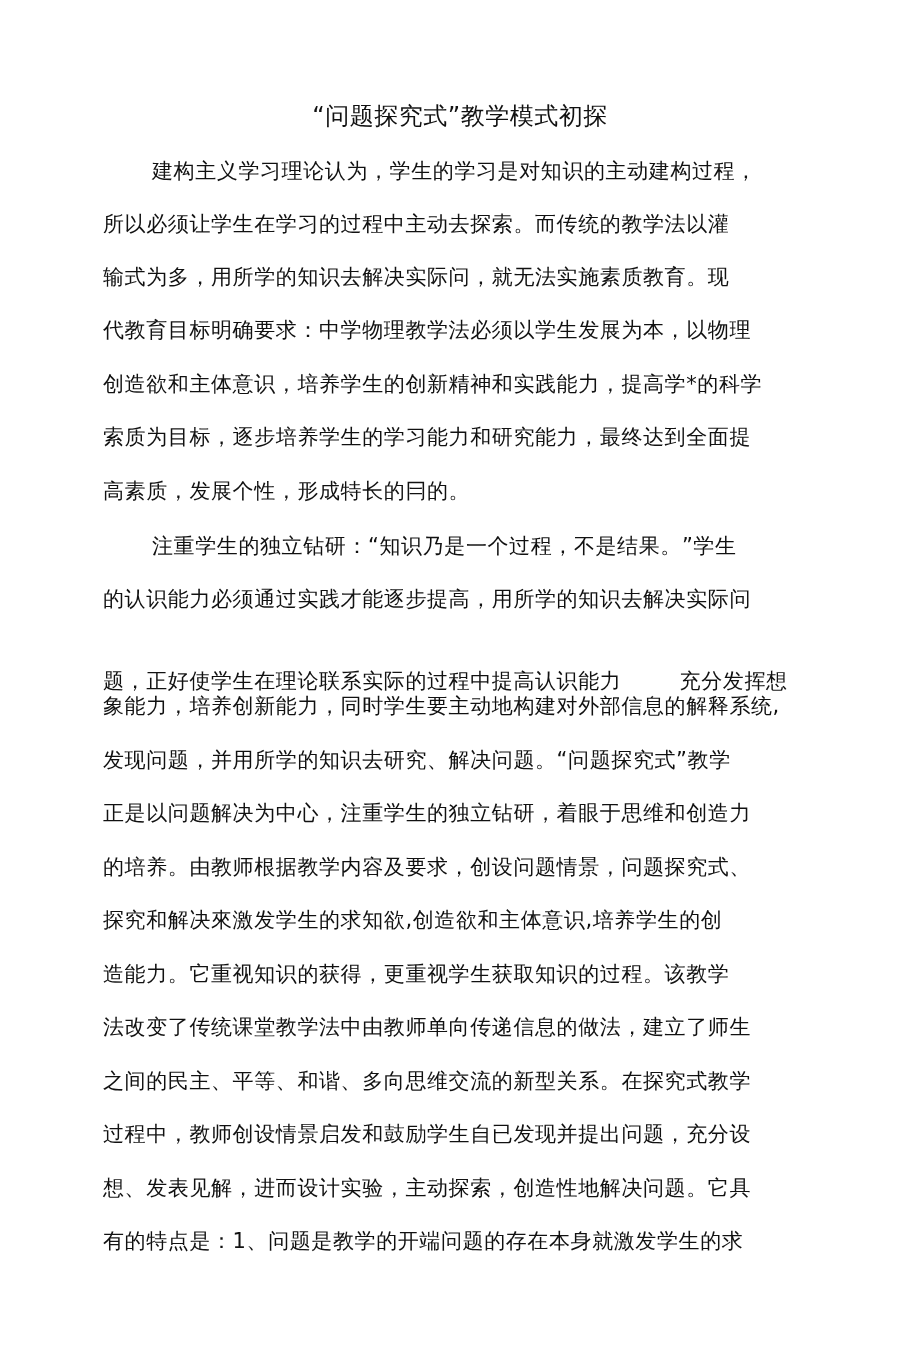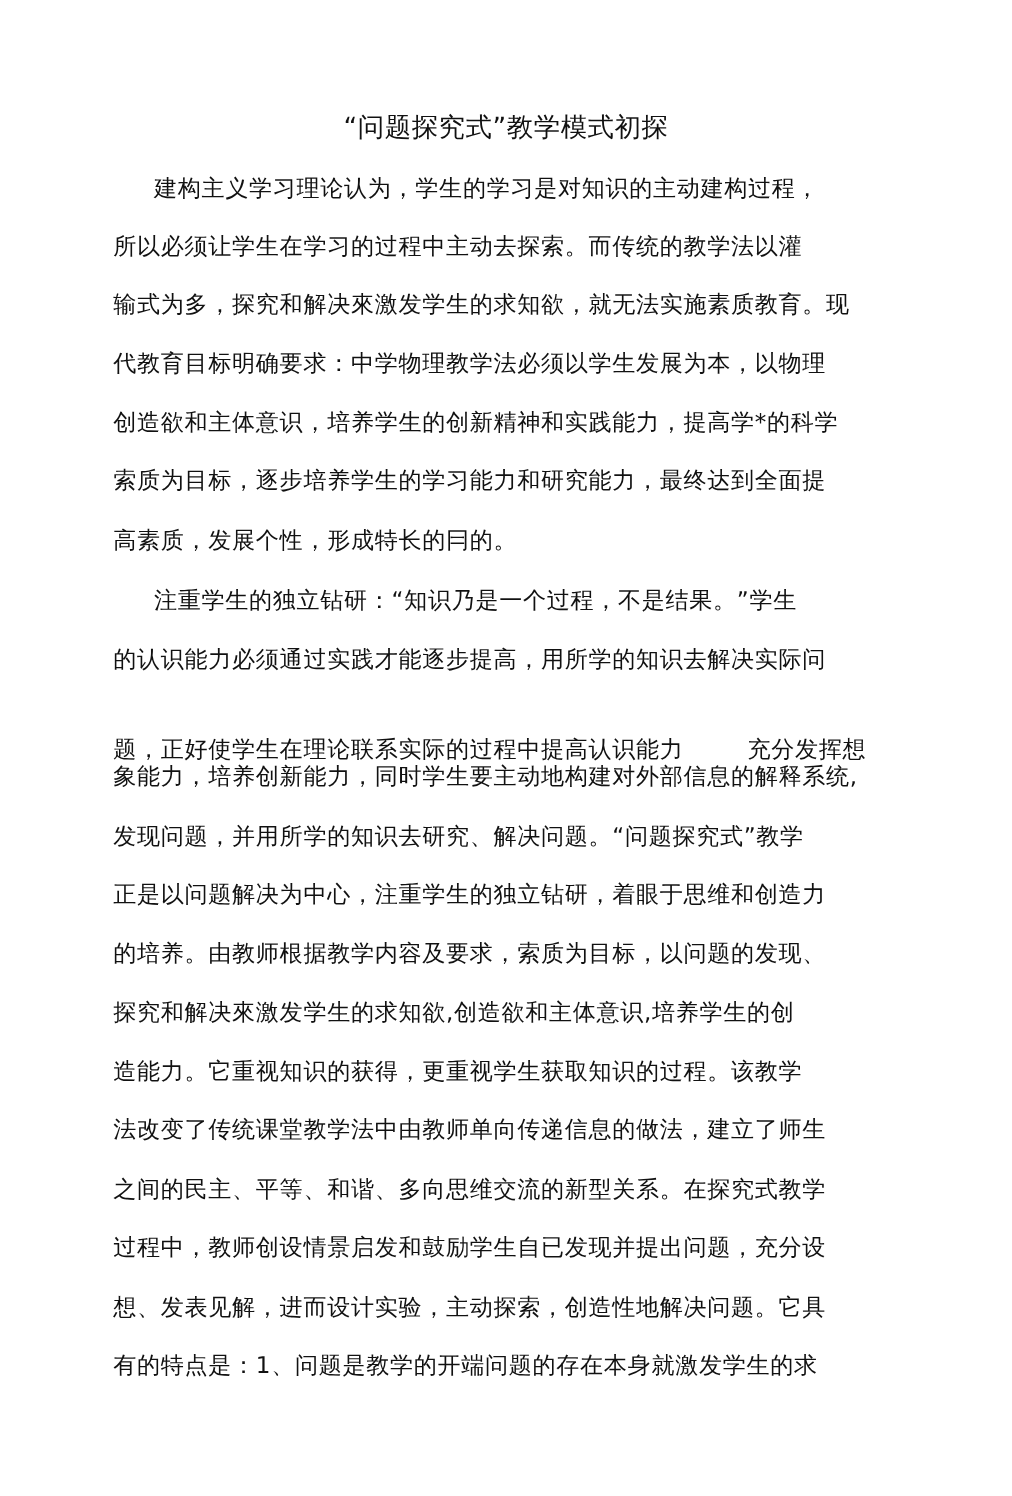--- a/index.html
+++ b/index.html
@@ -2,40 +2,40 @@
 <html><head>
 <meta charset="utf-8">
 <style>
   html, body { margin: 0; padding: 0; background: #ffffff; }
   body { width: 920px; height: 1360px; position: relative; overflow: hidden;
          font-family: "DejaVu Sans", "Liberation Sans", sans-serif; color: #111111; }
   .title { position: absolute; left: 0; width: 920px; top: 100px; text-align: center;
            font-size: 24px; line-height: 32px; letter-spacing: 0.5px; }
   .line { position: absolute; left: 103px; font-size: 21px; line-height: 28px;
           white-space: pre; letter-spacing: 0.6px; }
-  .indent { left: 140px; text-align: right; }
+  .indent { left: 152px; text-align: right; }
 </style>
 </head>
 <body>
 
 <div class="title">“问题探究式”教学模式初探</div>
 
 <div class="line indent" style="top:157px">建构主义学习理论认为，学生的学习是对知识的主动建构过程，</div>
 <div class="line" style="top:210px">所以必须让学生在学习的过程中主动去探索。而传统的教学法以灌</div>
-<div class="line" style="top:263px">输式为多，探究和解决來激发学生的求知欲，就无法实施素质教育。现</div>
+<div class="line" style="top:263px">输式为多，用所学的知识去解决实际问，就无法实施素质教育。现</div>
 <div class="line" style="top:316px">代教育目标明确要求：中学物理教学法必须以学生发展为本，以物理</div>
 <div class="line" style="top:370px">创造欲和主体意识，培养学生的创新精神和实践能力，提高学*的科学</div>
 <div class="line" style="top:423px">索质为目标，逐步培养学生的学习能力和研究能力，最终达到全面提</div>
 <div class="line" style="top:477px">高素质，发展个性，形成特长的冃的。</div>
 <div class="line indent" style="top:532px">注重学生的独立钻研：“知识乃是一个过程，不是结果。”学生</div>
 <div class="line" style="top:585px">的认识能力必须通过实践才能逐步提高，用所学的知识去解决实际问</div>
 <div class="line" style="top:667px">题，正好使学生在理论联系实际的过程中提高认识能力        充分发挥想</div>
 <div class="line" style="top:692px">象能力，培养创新能力，同时学生要主动地构建对外部信息的解释系统,</div>
 <div class="line" style="top:746px">发现问题，并用所学的知识去研究、解决问题。“问题探究式”教学</div>
 <div class="line" style="top:799px">正是以问题解决为中心，注重学生的独立钻研，着眼于思维和创造力</div>
-<div class="line" style="top:853px">的培养。由教师根据教学内容及要求，索质为目标，以问题的发现、</div>
+<div class="line" style="top:853px">的培养。由教师根据教学内容及要求，创设问题情景，问题探究式、</div>
 <div class="line" style="top:906px">探究和解决來激发学生的求知欲,创造欲和主体意识,培养学生的创</div>
 <div class="line" style="top:960px">造能力。它重视知识的获得，更重视学生获取知识的过程。该教学</div>
 <div class="line" style="top:1013px">法改变了传统课堂教学法中由教师单向传递信息的做法，建立了师生</div>
 <div class="line" style="top:1067px">之间的民主、平等、和谐、多向思维交流的新型关系。在探究式教学</div>
 <div class="line" style="top:1120px">过程中，教师创设情景启发和鼓励学生自已发现并提出问题，充分设</div>
 <div class="line" style="top:1174px">想、发表见解，进而设计实验，主动探索，创造性地解决问题。它具</div>
 <div class="line" style="top:1227px">有的特点是：1、问题是教学的开端问题的存在本身就激发学生的求</div>
 
 </body></html>

